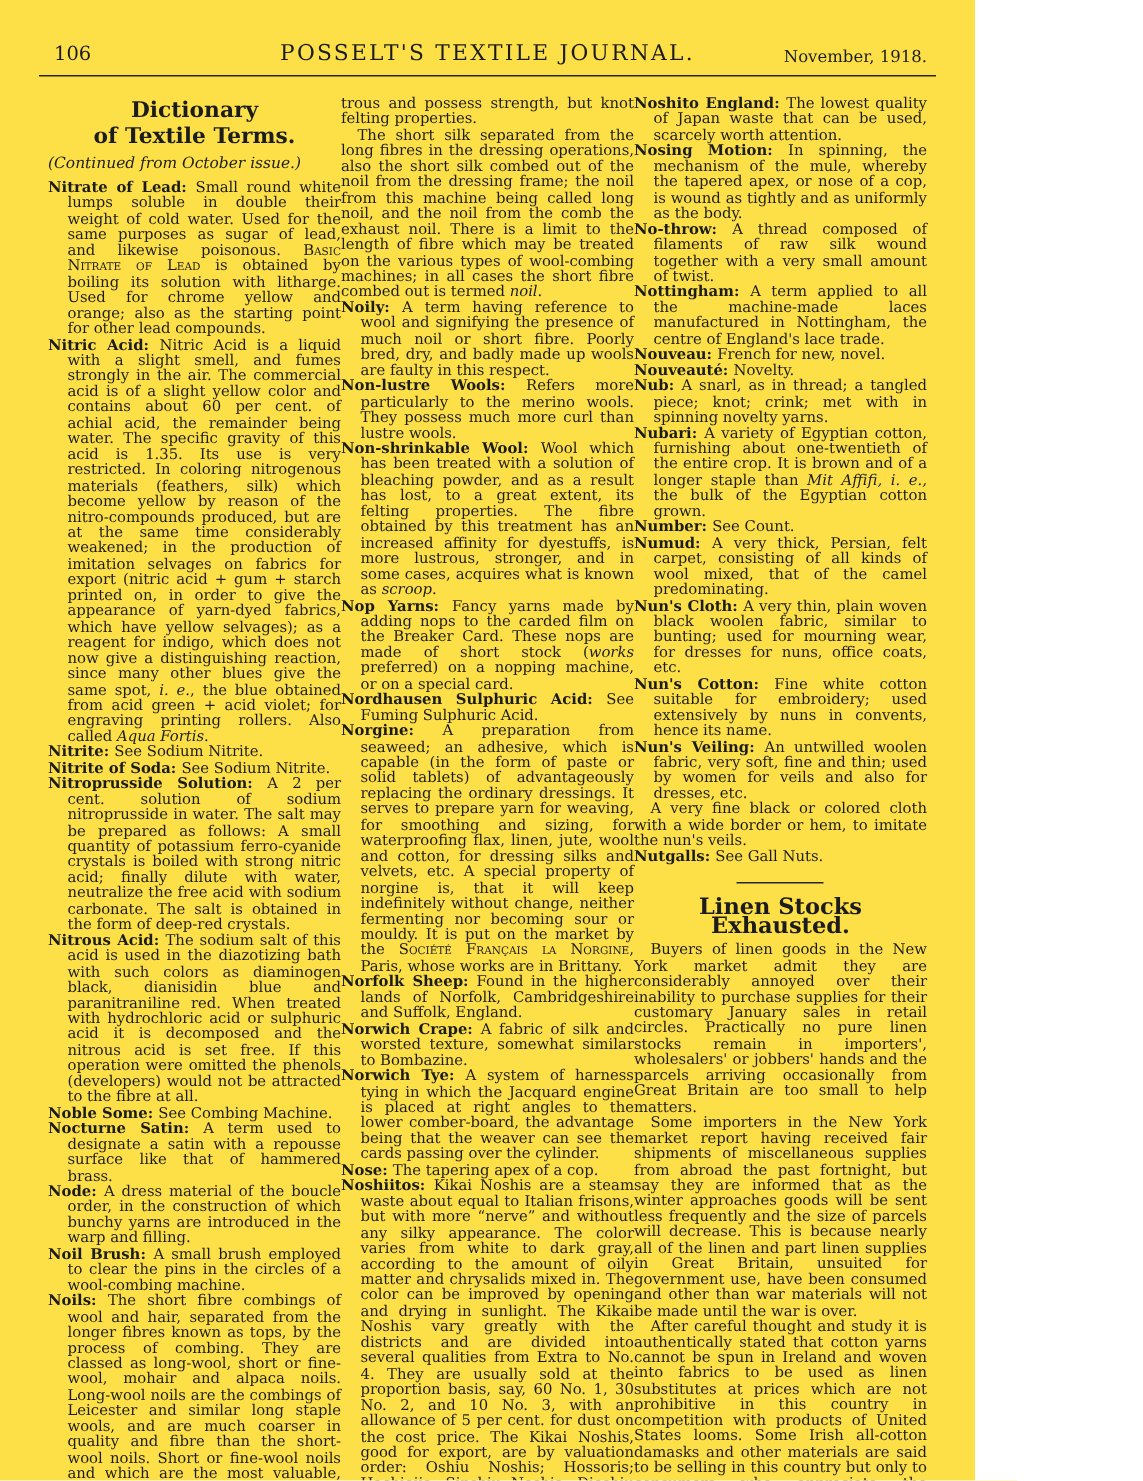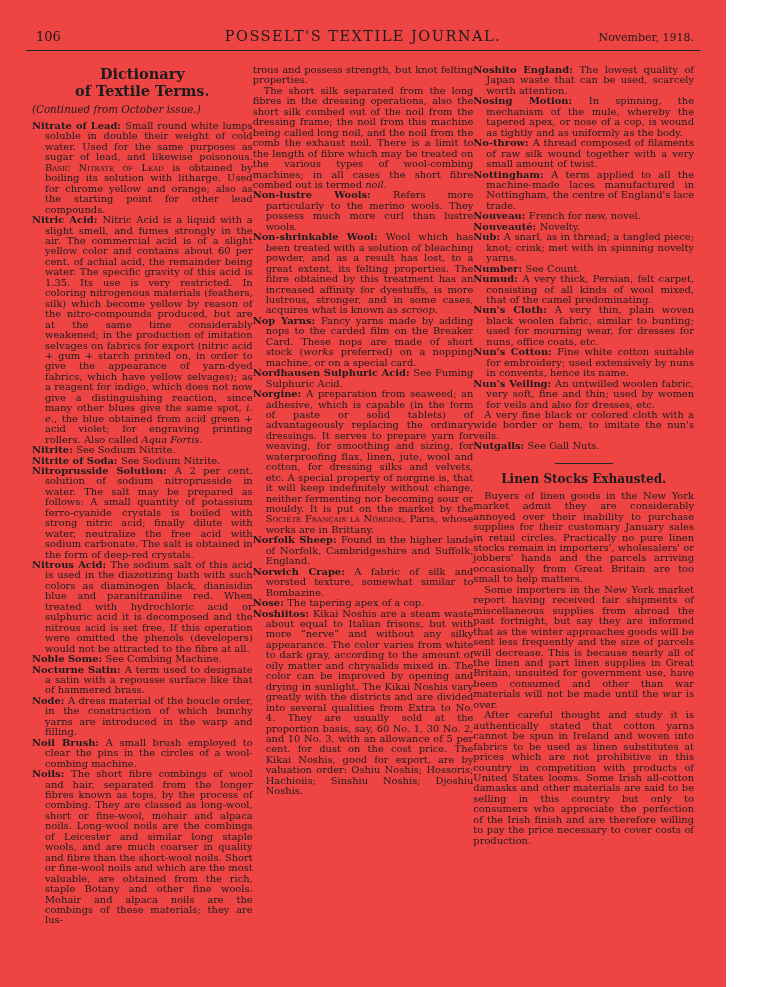--- a/index.html
+++ b/index.html
@@ -1,21 +1,21 @@
 <!DOCTYPE html>
 <html><head>
 <meta charset="utf-8">
 <style>
   html,body{margin:0;padding:0;background:#ffffff;}
   .page{
     position:relative;
-    width:726px;height:987px;
+    width:650px;height:987px;
     box-sizing:border-box;
     padding:26px 32px 14px;
-    background:#ef4444;
+    background:#fde047;
     font-family:"DejaVu Serif","Liberation Serif",serif;
     color:#1c1c1c;
     overflow:hidden;
   }
   .header{position:relative;height:18px;}
   .page-num{position:absolute;left:4px;bottom:0;font-size:13px;}
   .journal-title{position:absolute;left:50%;transform:translateX(-50%);bottom:0;font-size:14.5px;letter-spacing:1.5px;white-space:nowrap;}
   .issue-date{position:absolute;right:0;bottom:0;font-size:11px;}
   .rule{border:0;border-top:1.5px solid #262626;margin:6px -6px 0;}
   .columns{display:flex;margin-top:14px;}
@@ -23,21 +23,21 @@
   .dict-heading{text-align:center;font-weight:bold;font-size:14.5px;line-height:16.5px;margin:1px 0 0;}
   .dict-sub{font-style:italic;font-size:10.3px;line-height:13px;margin:4px 0 5px;}
   .entry{padding-left:13px;text-indent:-13px;margin:0;}
   .entry-cont{margin:0;text-indent:11px;}
   .term{font-weight:bold;}
   .it{font-style:italic;}
   .sc{font-variant:small-caps;}
   .lead p{margin:0;}
   .lead p:nth-child(n+2){text-indent:11px;}
   .divider{border:0;border-top:1px solid #262626;width:58px;margin:11px auto 9px;}
-  .article-title{text-align:center;font-weight:bold;font-size:12px;line-height:13px;margin:0 0 5px;}
+  .article-title{text-align:center;font-weight:bold;font-size:15px;line-height:13px;margin:0 0 5px;}
   .article-body p{margin:0;text-indent:11px;}
 </style>
 </head>
 <body>
 
 <div class="page">
 
   <div class="header">
     <span class="page-num">106</span>
     <span class="journal-title">POSSELT'S TEXTILE JOURNAL.</span>
@@ -67,41 +67,44 @@
           <div class="entry"><span class="term">Noils:  </span>The short fibre combings of wool and hair, separated from the longer fibres known as tops, by the process of combing.  They are classed as long-wool, short or fine-wool, mohair and alpaca noils.  Long-wool noils are the combings of Leicester and similar long staple wools, and are much coarser in quality and fibre than the short-wool noils.  Short or fine-wool noils and which are the most valuable, are obtained from the rich, staple Botany and other fine wools.  Mohair and alpaca noils are the combings of these materials; they are lus-</div>
         </div>
     </div>
 
     <div class="col">
       <div class="lead">
           <p>trous and possess strength, but knot felting properties.</p>
           <p>The short silk separated from the long fibres in the dressing operations, also the short silk combed out of the noil from the dressing frame; the noil from this machine being called long noil, and the noil from the comb the exhaust noil.  There is a limit to the length of fibre which may be treated on the various types of wool-combing machines; in all cases the short fibre combed out is termed <span class="it">noil</span>.</p>
         </div>
       <div>
+          <div class="entry"><span class="term">Noily:  </span>A term having reference to wool and signifying the presence of much noil or short fibre.  Poorly bred, dry, and badly made up wools are faulty in this respect.</div>
           <div class="entry"><span class="term">Non-lustre Wools:  </span>Refers more particularly to the merino wools.  They possess much more curl than lustre wools.</div>
           <div class="entry"><span class="term">Non-shrinkable Wool:  </span>Wool which has been treated with a solution of bleaching powder, and as a result has lost, to a great extent, its felting properties.  The fibre obtained by this treatment has an increased affinity for dyestuffs, is more lustrous, stronger, and in some cases, acquires what is known as <span class="it">scroop</span>.</div>
           <div class="entry"><span class="term">Nop Yarns:  </span>Fancy yarns made by adding nops to the carded film on the Breaker Card.  These nops are made of short stock (<span class="it">works</span> preferred) on a nopping machine, or on a special card.</div>
           <div class="entry"><span class="term">Nordhausen Sulphuric Acid:  </span>See Fuming Sulphuric Acid.</div>
           <div class="entry"><span class="term">Norgine:  </span>A preparation from seaweed; an adhesive, which is capable (in the form of paste or solid tablets) of advantageously replacing the ordinary dressings.  It serves to prepare yarn for weaving, for smoothing and sizing, for waterproofing flax, linen, jute, wool and cotton, for dressing silks and velvets, etc.  A special property of norgine is, that it will keep indefinitely without change, neither fermenting nor becoming sour or mouldy.  It is put on the market by the <span class="sc">Société Français la Norgine</span>, Paris, whose works are in Brittany.</div>
           <div class="entry"><span class="term">Norfolk Sheep:  </span>Found in the higher lands of Norfolk, Cambridgeshire and Suffolk, England.</div>
           <div class="entry"><span class="term">Norwich Crape:  </span>A fabric of silk and worsted texture, somewhat similar to Bombazine.</div>
+          <div class="entry"><span class="term">Norwich Tye:  </span>A system of harness tying in which the Jacquard engine is placed at right angles to the lower comber-board, the advantage being that the weaver can see the cards passing over the cylinder.</div>
           <div class="entry"><span class="term">Nose:  </span>The tapering apex of a cop.</div>
           <div class="entry"><span class="term">Noshiitos:  </span>Kikai Noshis are a steam waste about equal to Italian frisons, but with more “nerve” and without any silky appearance.  The color varies from white to dark gray, according to the amount of oily matter and chrysalids mixed in.  The color can be improved by opening and drying in sunlight.  The Kikai Noshis vary greatly with the districts and are divided into several qualities from Extra to No. 4.  They are usually sold at the proportion basis, say, 60 No. 1, 30 No. 2, and 10 No. 3, with an allowance of 5 per cent. for dust on the cost price.  The Kikai Noshis, good for export, are by valuation order: Oshiu Noshis; Hossoris; Hachioiis; Sinshiu Noshis; Djoshiu Noshis.</div>
         </div>
     </div>
 
     <div class="col">
       <div>
           <div class="entry"><span class="term">Noshito England:  </span>The lowest quality of Japan waste that can be used, scarcely worth attention.</div>
           <div class="entry"><span class="term">Nosing Motion:  </span>In spinning, the mechanism of the mule, whereby the tapered apex, or nose of a cop, is wound as tightly and as uniformly as the body.</div>
           <div class="entry"><span class="term">No-throw:  </span>A thread composed of filaments of raw silk wound together with a very small amount of twist.</div>
           <div class="entry"><span class="term">Nottingham:  </span>A term applied to all the machine-made laces manufactured in Nottingham, the centre of England's lace trade.</div>
           <div class="entry"><span class="term">Nouveau:  </span>French for new, novel.</div>
           <div class="entry"><span class="term">Nouveauté:  </span>Novelty.</div>
           <div class="entry"><span class="term">Nub:  </span>A snarl, as in thread; a tangled piece; knot; crink; met with in spinning novelty yarns.</div>
+          <div class="entry"><span class="term">Nubari:  </span>A variety of Egyptian cotton, furnishing about one-twentieth of the entire crop.  It is brown and of a longer staple than <span class="it">Mit Affifi, i. e.,</span> the bulk of the Egyptian cotton grown.</div>
           <div class="entry"><span class="term">Number:  </span>See Count.</div>
           <div class="entry"><span class="term">Numud:  </span>A very thick, Persian, felt carpet, consisting of all kinds of wool mixed, that of the camel predominating.</div>
           <div class="entry"><span class="term">Nun's Cloth:  </span>A very thin, plain woven black woolen fabric, similar to bunting; used for mourning wear, for dresses for nuns, office coats, etc.</div>
           <div class="entry"><span class="term">Nun's Cotton:  </span>Fine white cotton suitable for embroidery; used extensively by nuns in convents, hence its name.</div>
           <div class="entry"><span class="term">Nun's Veiling:  </span>An untwilled woolen fabric, very soft, fine and thin; used by women for veils and also for dresses, etc.</div>
           <div class="entry-cont">A very fine black or colored cloth with a wide border or hem, to imitate the nun's veils.</div>
           <div class="entry"><span class="term">Nutgalls:  </span>See Gall Nuts.</div>
         </div>
       <hr class="divider">
       <div class="article">

